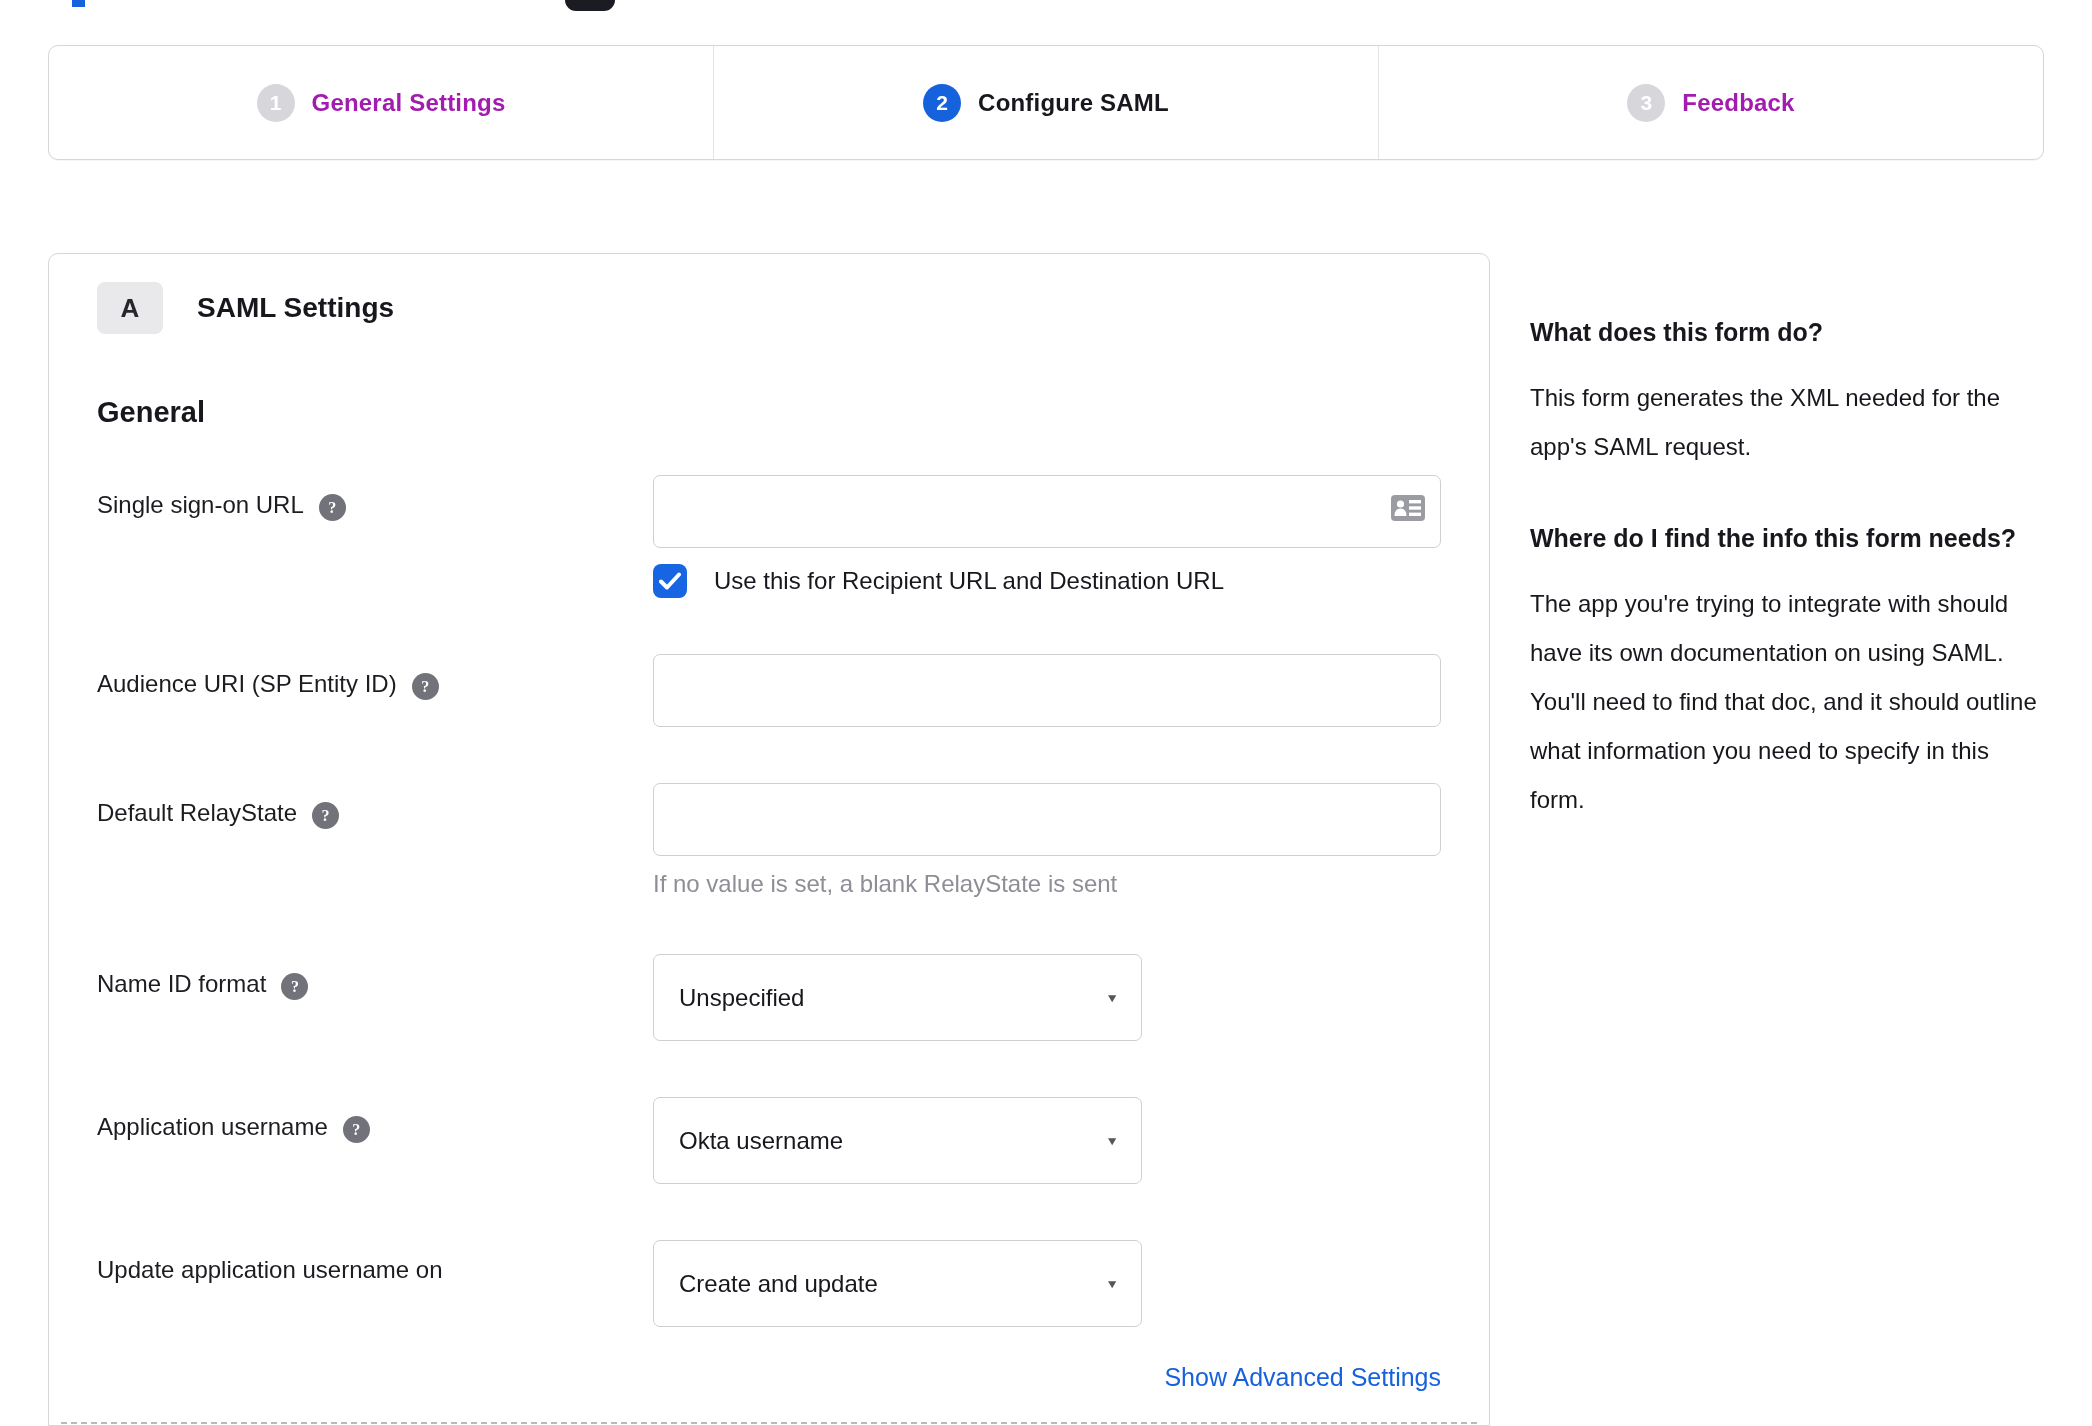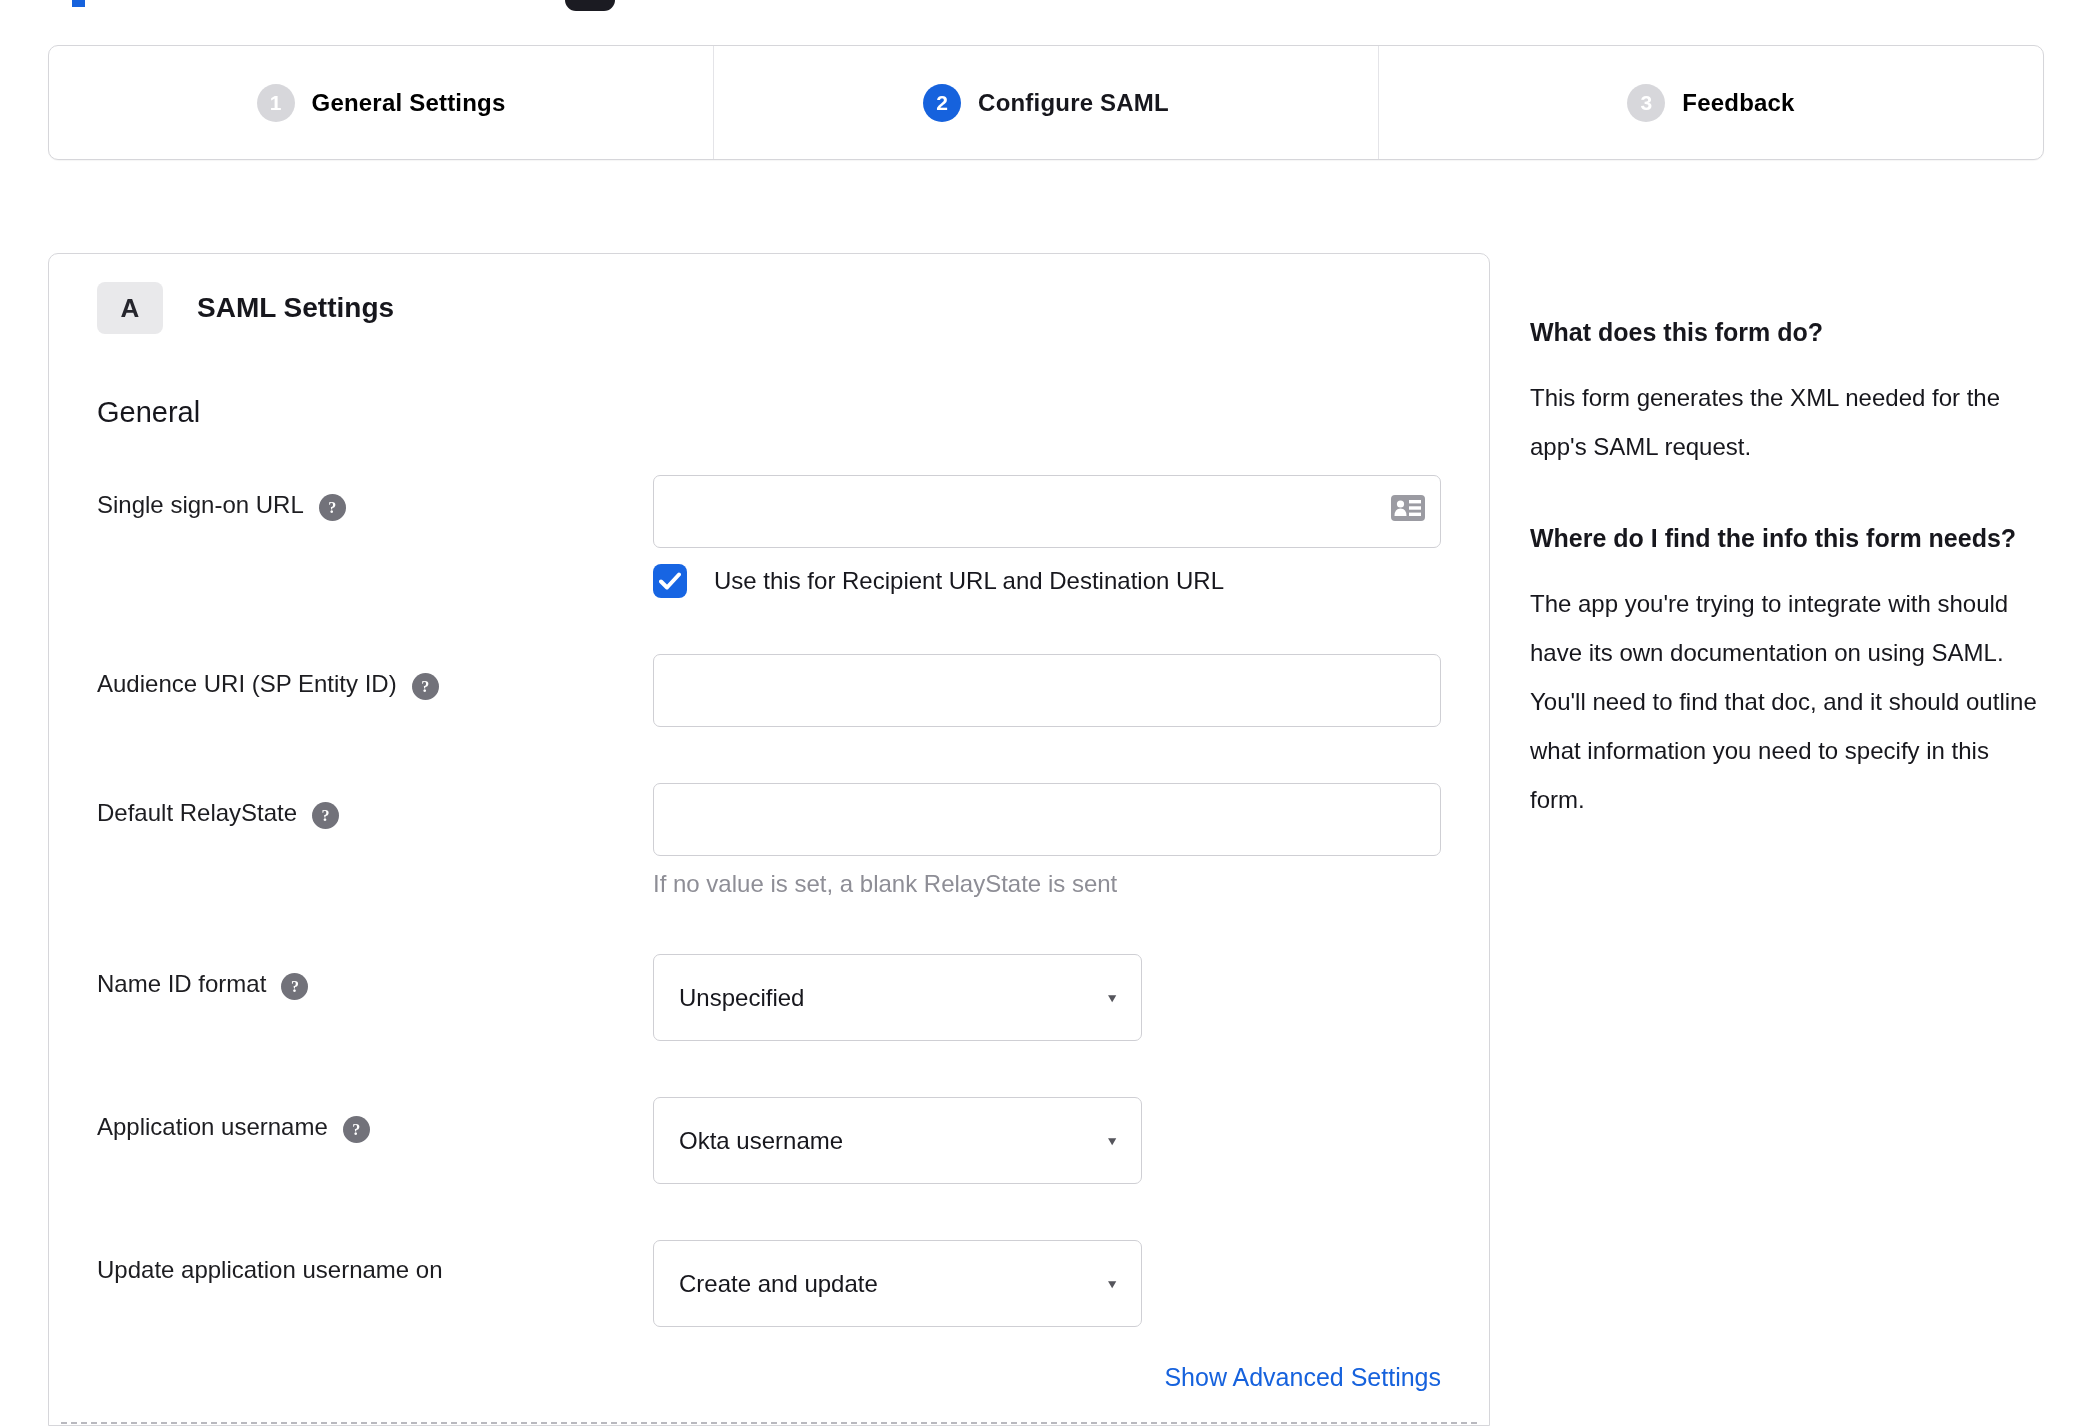--- a/index.html
+++ b/index.html
@@ -16,32 +16,32 @@
              background:#fff; border:1px solid #d6d6da; border-radius:10px;
              box-shadow:0 1px 1px rgba(0,0,0,0.04); }
   .step { flex:1; display:flex; align-items:center; justify-content:center; gap:17px;
           border-right:1px solid #e4e4e8; cursor:default; }
   .step:last-child { border-right:none; }
   .step-circle { width:38px; height:38px; border-radius:50%; display:flex; align-items:center;
                  justify-content:center; font-weight:700; font-size:21px; color:#fff; flex:0 0 auto; }
   .step.inactive .step-circle { background:#d7d7db; }
   .step.active   .step-circle { background:#1662dd; }
   .step-label { font-size:24px; font-weight:700; letter-spacing:0.2px; }
-  .step.inactive .step-label { color:#000000; }
+  .step.inactive .step-label { color:#a21caf; }
   .step.active   .step-label { color:#17171d; }
 
   
   .main-card { position:absolute; left:48px; top:253px; width:1442px; height:1173px;
                background:#fff; border:1px solid #d6d6da; border-radius:10px 10px 0 0;
                padding:28px 48px 0 48px; }
   .card-header { display:flex; align-items:center; gap:34px; }
   .badge-a { width:66px; height:52px; background:#e9e9eb; border-radius:8px; display:flex;
              align-items:center; justify-content:center; font-size:26px; font-weight:700; color:#26262d; }
   .section-title { font-size:28px; font-weight:700; }
-  .group-title { margin-top:62px; font-size:29px; font-weight:400; }
+  .group-title { margin-top:62px; font-size:29px; font-weight:700; }
 
   .form-row { display:grid; grid-template-columns:556px 1fr; margin-top:56px; align-items:start; }
   .form-row.first { margin-top:46px; }
   .field-label { display:flex; align-items:flex-start; gap:15px; padding-top:16px;
                  font-size:24px; color:#1d1d21; }
   .help-icon { width:27px; height:27px; border-radius:50%; background:#72727a; color:#fff;
                font-size:16px; font-weight:700; display:inline-flex; align-items:center;
                justify-content:center; margin-top:3px; flex:0 0 auto; cursor:pointer;
                font-family:"Liberation Serif", serif; }
 

